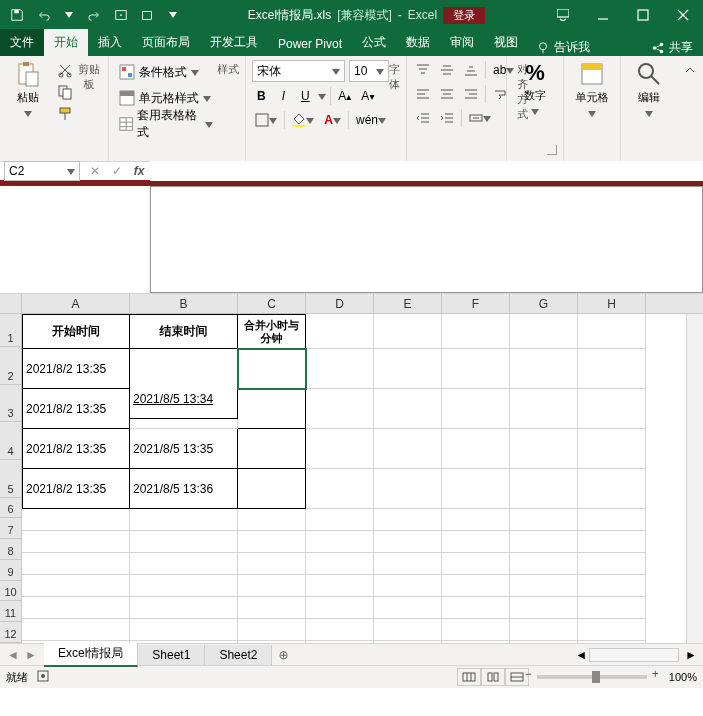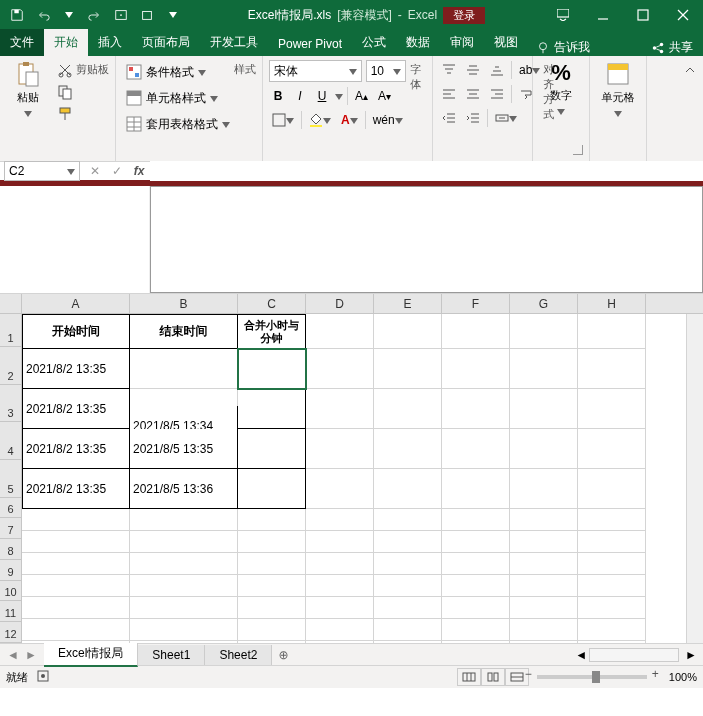--- a/index.html
+++ b/index.html
@@ -477,20 +477,32 @@
         <span>单元格</span>
         <span class="dd"><svg viewBox="0 0 8 6">
               <path d="M0 0h8L4 6z"></path>
             </svg></span>
       </div>
     </div>
     <div class="group-label"></div>
   </div>
 
   <div class="group" style="border-right:none">
+    <div class="group-body">
+      <div class="bigbtn">
+        <svg class="ic" viewBox="0 0 28 28">
+            <circle cx="11" cy="11" r="7" fill="none" stroke="#555" stroke-width="2"></circle>
+            <line x1="16" y1="16" x2="24" y2="24" stroke="#555" stroke-width="2"></line>
+          </svg>
+        <span>编辑</span>
+        <span class="dd"><svg viewBox="0 0 8 6">
+              <path d="M0 0h8L4 6z"></path>
+            </svg></span>
+      </div>
+    </div>
     <div class="group-label"></div>
   </div>
 
   <div style="margin-left:auto;padding:4px;display:flex;align-items:flex-start">
     <div class="smbtn">
         <svg width="12" height="12">
           <path d="M2 8l4-4 4 4" fill="none" stroke="#555"></path>
         </svg>
       </div>
   </div>
@@ -657,21 +669,21 @@
         <div class="cell " style="left: 352px; top: 327px; width: 68px; height: 22px;"></div>
         <div class="cell " style="left: 420px; top: 327px; width: 68px; height: 22px;"></div>
         <div class="cell " style="left: 488px; top: 327px; width: 68px; height: 22px;"></div>
         <div class="cell " style="left: 556px; top: 327px; width: 68px; height: 22px;"></div>
         <div class="cell hdr bt bl br bb" style="left: 0px; top: 0px; width: 108px; height: 35px;">开始时间</div>
         <div class="cell hdr bt br bb" style="left: 108px; top: 0px; width: 108px; height: 35px;">结束时间</div>
         <div class="cell hdr bt br bb" style="left: 216px; top: 0px; width: 68px; height: 35px; font-size: 11px; line-height: 13px; text-align: center;">合并小时与分钟</div>
         <div class="cell bl br bb" style="left: 0px; top: 35px; width: 108px; height: 40px;">2021/8/2 13:35</div>
         <div class="cell br bb sel" style="left: 216px; top: 35px; width: 68px; height: 40px;"></div>
         <div class="cell bl br bb" style="left: 0px; top: 75px; width: 108px; height: 40px;">2021/8/2 13:35</div>
-        <div class="cell br bb" style="left: 108px; top: 92px; width: 108px; height: 40px; text-decoration: underline;">2021/8/5 13:34</div>
+        <div class="cell br bb" style="left: 108px; top: 65px; width: 108px; height: 40px; text-decoration: underline;">2021/8/5 13:34</div>
         <div class="cell br bb" style="left: 216px; top: 75px; width: 68px; height: 40px;"></div>
         <div class="cell bl br bb" style="left: 0px; top: 115px; width: 108px; height: 40px;">2021/8/2 13:35</div>
         <div class="cell br bb" style="left: 108px; top: 115px; width: 108px; height: 40px;">2021/8/5 13:35</div>
         <div class="cell br bb" style="left: 216px; top: 115px; width: 68px; height: 40px;"></div>
         <div class="cell bl br bb" style="left: 0px; top: 155px; width: 108px; height: 40px;">2021/8/2 13:35</div>
         <div class="cell br bb" style="left: 108px; top: 155px; width: 108px; height: 40px;">2021/8/5 13:36</div>
         <div class="cell br bb" style="left: 216px; top: 155px; width: 68px; height: 40px;"></div>
       </div>
     <div class="scroll-v"></div>
   </div>

